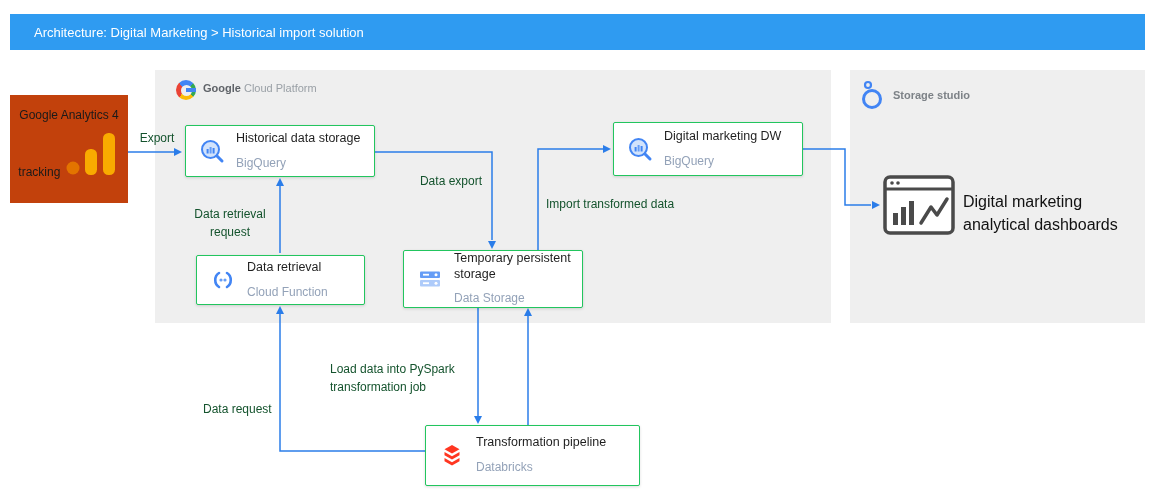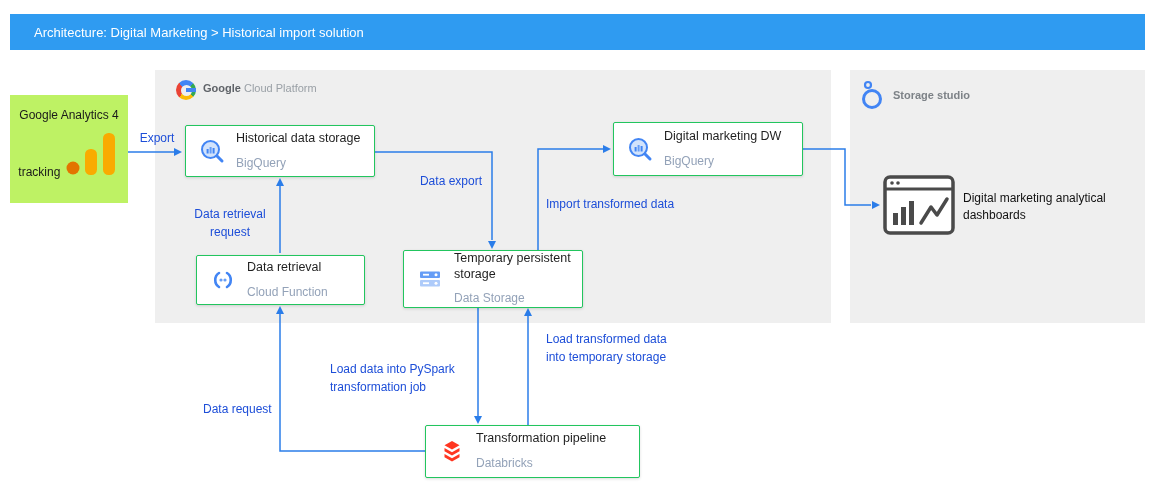--- a/index.html
+++ b/index.html
@@ -5,21 +5,21 @@
   html,body{margin:0;padding:0;background:#fff;font-family:"Liberation Sans",sans-serif;}
   .stage{position:relative;width:1160px;height:497px;background:#fff;overflow:hidden;}
 
   .title-bar{position:absolute;left:10px;top:14px;width:1135px;height:36px;background:#2f9bf1;
     color:#fff;display:flex;align-items:center;padding-left:24px;box-sizing:border-box;font-size:13px;}
 
   .region{position:absolute;background:#efefef;}
   .region-gcp{left:155px;top:70px;width:676px;height:253px;}
   .region-looker{left:850px;top:70px;width:295px;height:253px;}
 
-  .source-box{position:absolute;left:10px;top:95px;width:118px;height:108px;background:#bef264;
+  .source-box{position:absolute;left:10px;top:95px;width:118px;height:108px;background:#c2410c;
     text-align:center;font-size:12px;color:#1a1a1a;padding:12px 6px 0 6px;box-sizing:border-box;line-height:1.4;}
   .source-icon{display:inline-block;margin-top:8px;}
 
   .g-logo{position:absolute;left:176px;top:80px;width:20px;height:20px;border-radius:50%;
     background:conic-gradient(from -45deg,#4285f4 0 90deg,#34a853 90deg 180deg,#fbbc05 180deg 270deg,#ea4335 270deg 360deg);}
   .g-logo::before{content:"";position:absolute;inset:4.5px;background:#efefef;border-radius:50%;}
   .g-bar{position:absolute;right:0;top:8px;width:10px;height:4px;background:#4285f4;}
 
   .brand{position:absolute;font-size:11px;white-space:nowrap;}
   .brand-gcp{left:203px;top:82px;}
@@ -32,37 +32,37 @@
     box-shadow:0 1px 3px rgba(0,0,0,.14);display:flex;align-items:center;gap:10px;
     padding:0 8px 0 12px;box-sizing:border-box;}
   .nicon{flex:0 0 28px;width:28px;height:28px;}
   .ntitle{font-size:12.5px;color:#1f1f1f;line-height:1.25;}
   .nsub{font-size:12px;color:#93a2b8;line-height:1.3;margin-top:9px;}
 
   .node-historical{left:185px;top:125px;width:190px;height:52px;}
   .node-retrieval{left:196px;top:255px;width:169px;height:50px;}
   .node-temp{left:403px;top:250px;width:180px;height:58px;justify-content:flex-end;}
   .node-dw{left:613px;top:122px;width:190px;height:54px;}
-  .node-pipeline{left:425px;top:425px;width:215px;height:53px;}
+  .node-pipeline{left:425px;top:425px;width:215px;height:61px;}
 
   .edges{position:absolute;left:0;top:0;pointer-events:none;}
   .edges path{stroke:#2b7de9;stroke-width:1.5;fill:none;}
   .edges polygon{fill:#2b7de9;}
 
-  .edge-label{position:absolute;font-size:12px;color:#1d4ed8;line-height:1.5;}
+  .edge-label{position:absolute;font-size:12px;color:#14532d;line-height:1.5;}
   .lbl-export{left:130px;top:129px;width:54px;text-align:center;}
   .lbl-data-export{left:396px;top:172px;width:86px;text-align:right;}
   .lbl-retrieval-request{left:180px;top:205px;width:100px;text-align:center;}
   .lbl-import{left:546px;top:195px;white-space:nowrap;}
   .lbl-pyspark{left:330px;top:360px;width:140px;text-align:left;}
   .lbl-load-transformed{left:546px;top:330px;width:132px;}
   .lbl-data-request{left:203px;top:400px;white-space:nowrap;}
 
   .dashboard-icon{position:absolute;left:883px;top:175px;}
-  .dashboard-label{position:absolute;left:963px;top:190px;width:170px;font-size:12px;color:#111;line-height:1.45;}
+  .dashboard-label{position:absolute;left:963px;top:190px;width:170px;font-size:16px;color:#111;line-height:1.45;}
 </style>
 </head>
 <body>
 
 <div class="stage">
 
   <div class="title-bar">
     <span>Architecture: Digital Marketing &gt; Historical import solution</span>
   </div>
 
@@ -211,16 +211,15 @@
       <path d="M38,48 L48,32 L54,40 L64,24" stroke="#4a4a4a" stroke-width="3.5" fill="none" stroke-linejoin="round" stroke-linecap="round"></path>
     </svg>
   </span>
   <div class="dashboard-label">Digital marketing analytical dashboards</div>
 
   <div class="edge-label lbl-export">Export</div>
   <div class="edge-label lbl-data-export">Data export</div>
   <div class="edge-label lbl-retrieval-request">Data retrieval request</div>
   <div class="edge-label lbl-import">Import transformed data</div>
   <div class="edge-label lbl-pyspark">Load data into PySpark transformation job</div>
-  <div class="edge-label lbl-load-transformed">Load transformed data into temporary storage</div>
   <div class="edge-label lbl-data-request">Data request</div>
 
 </div>
 
 </body></html>

